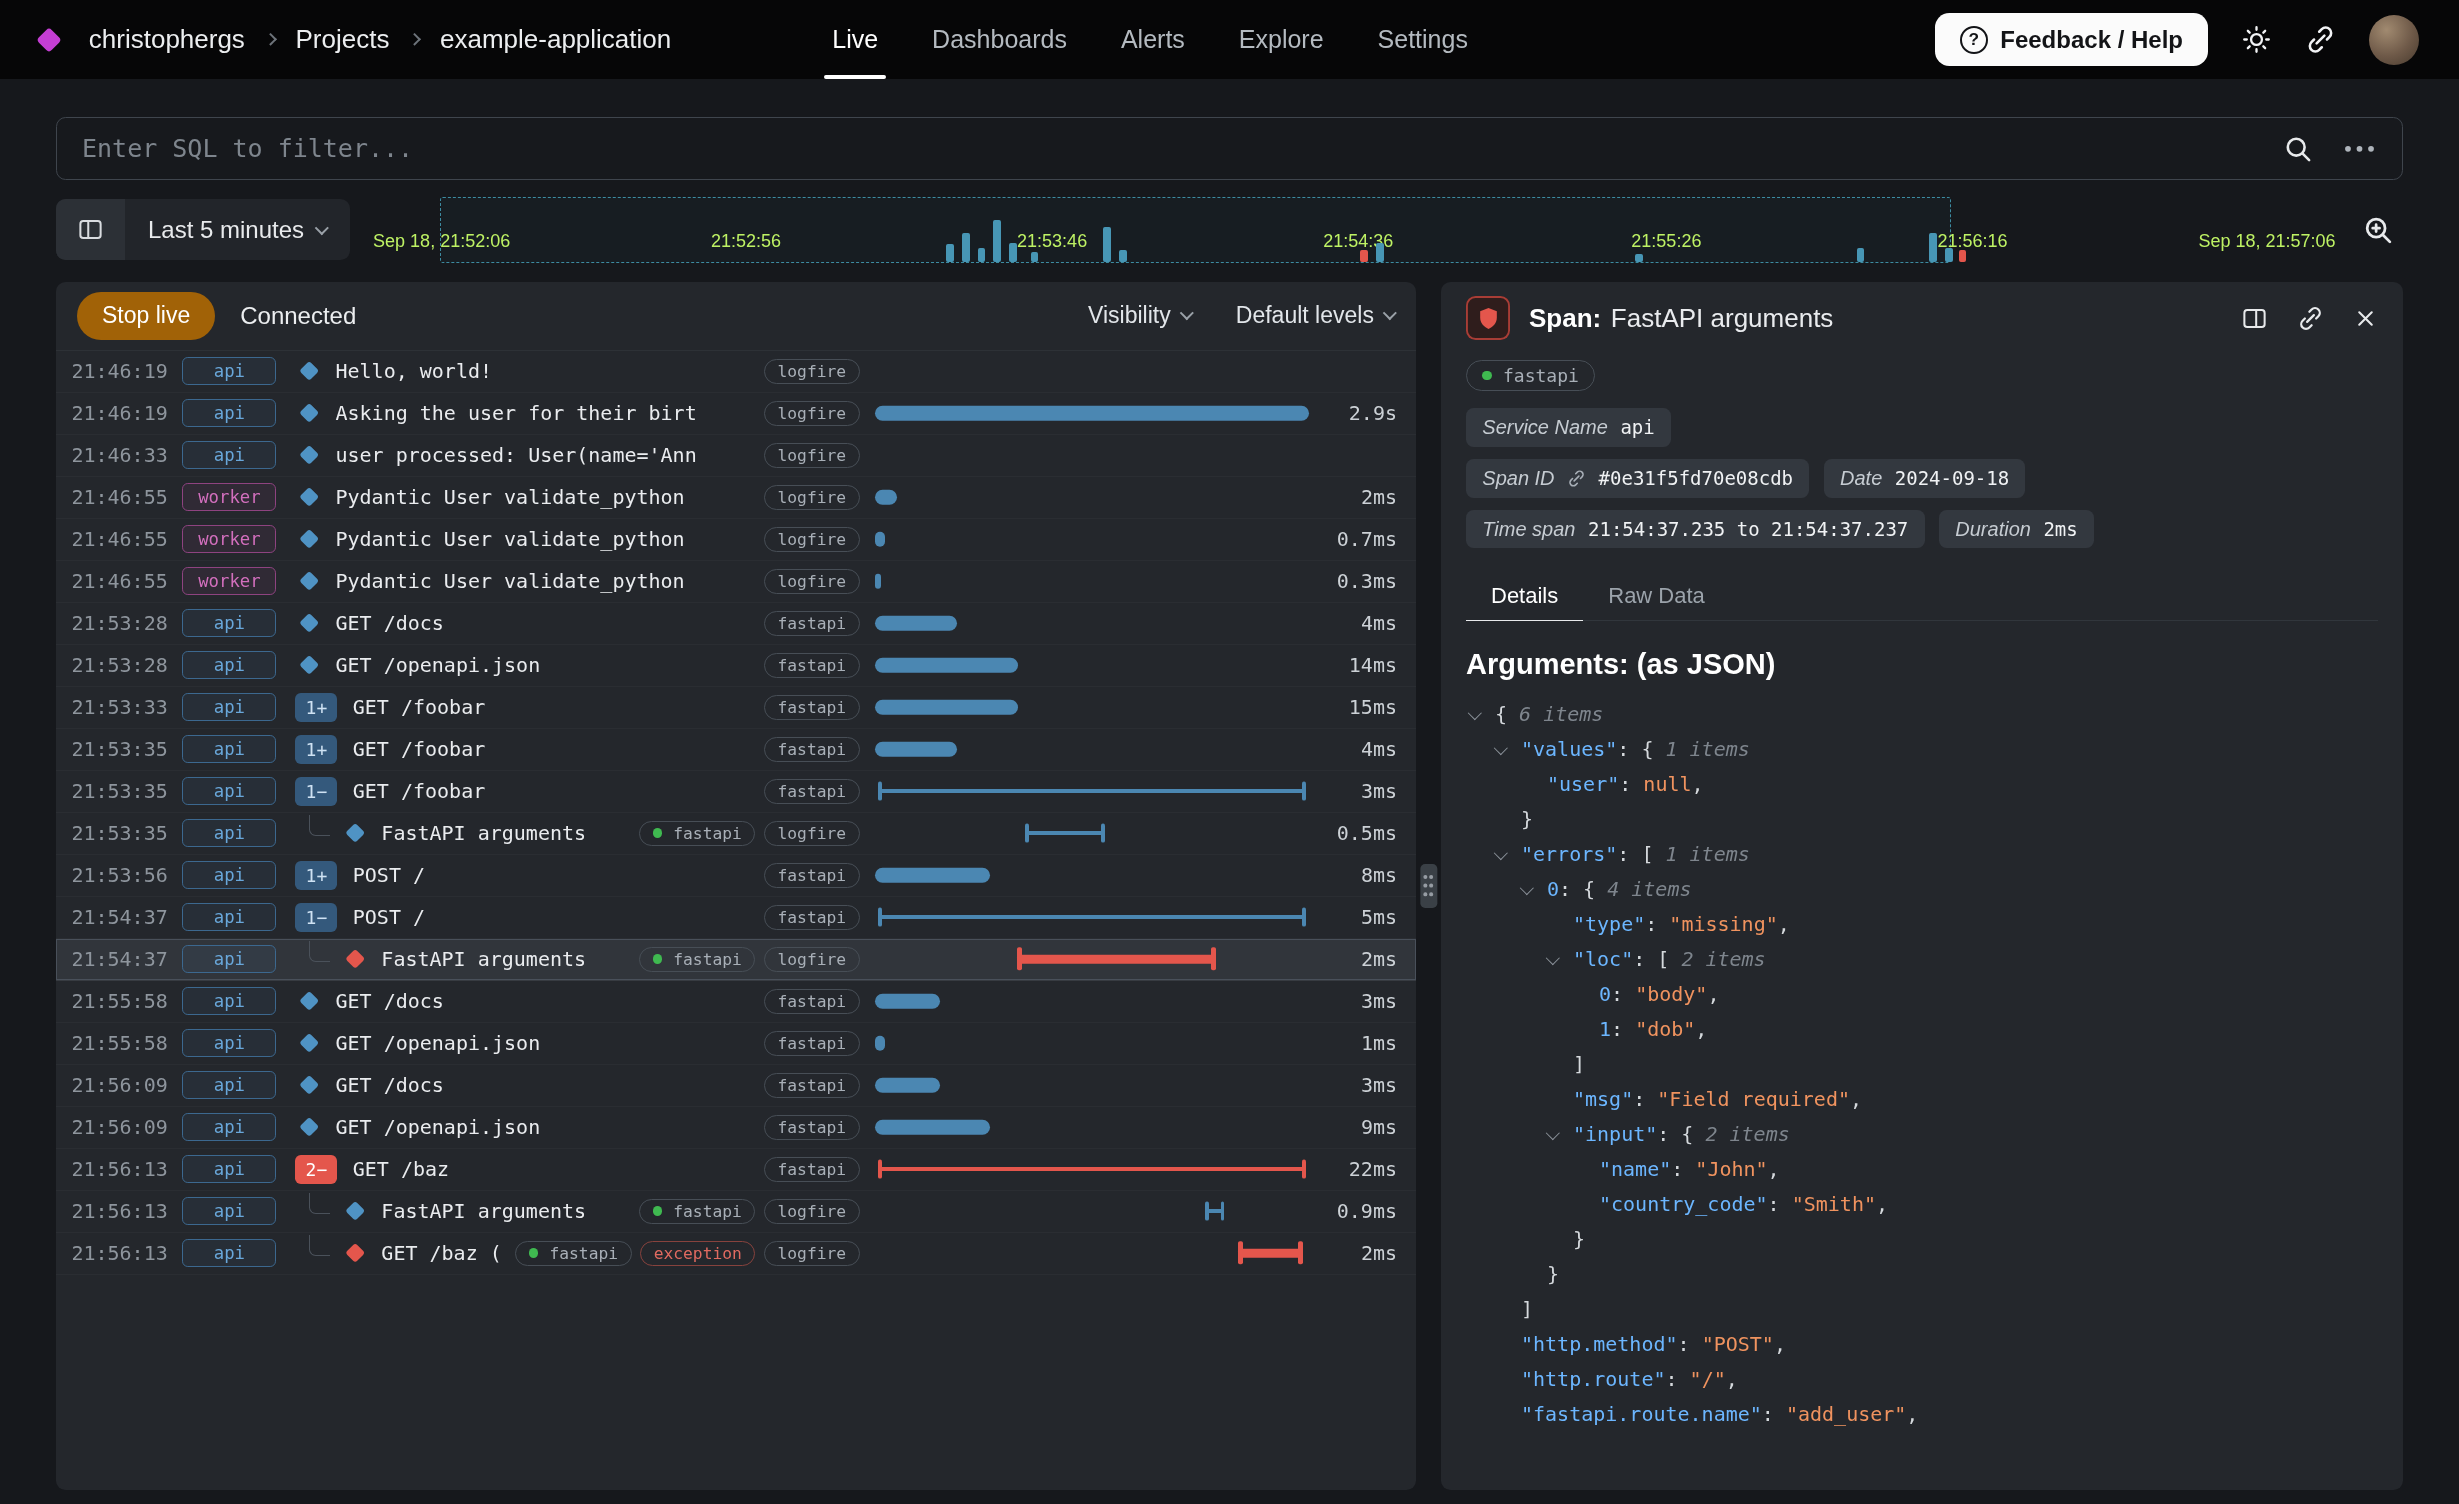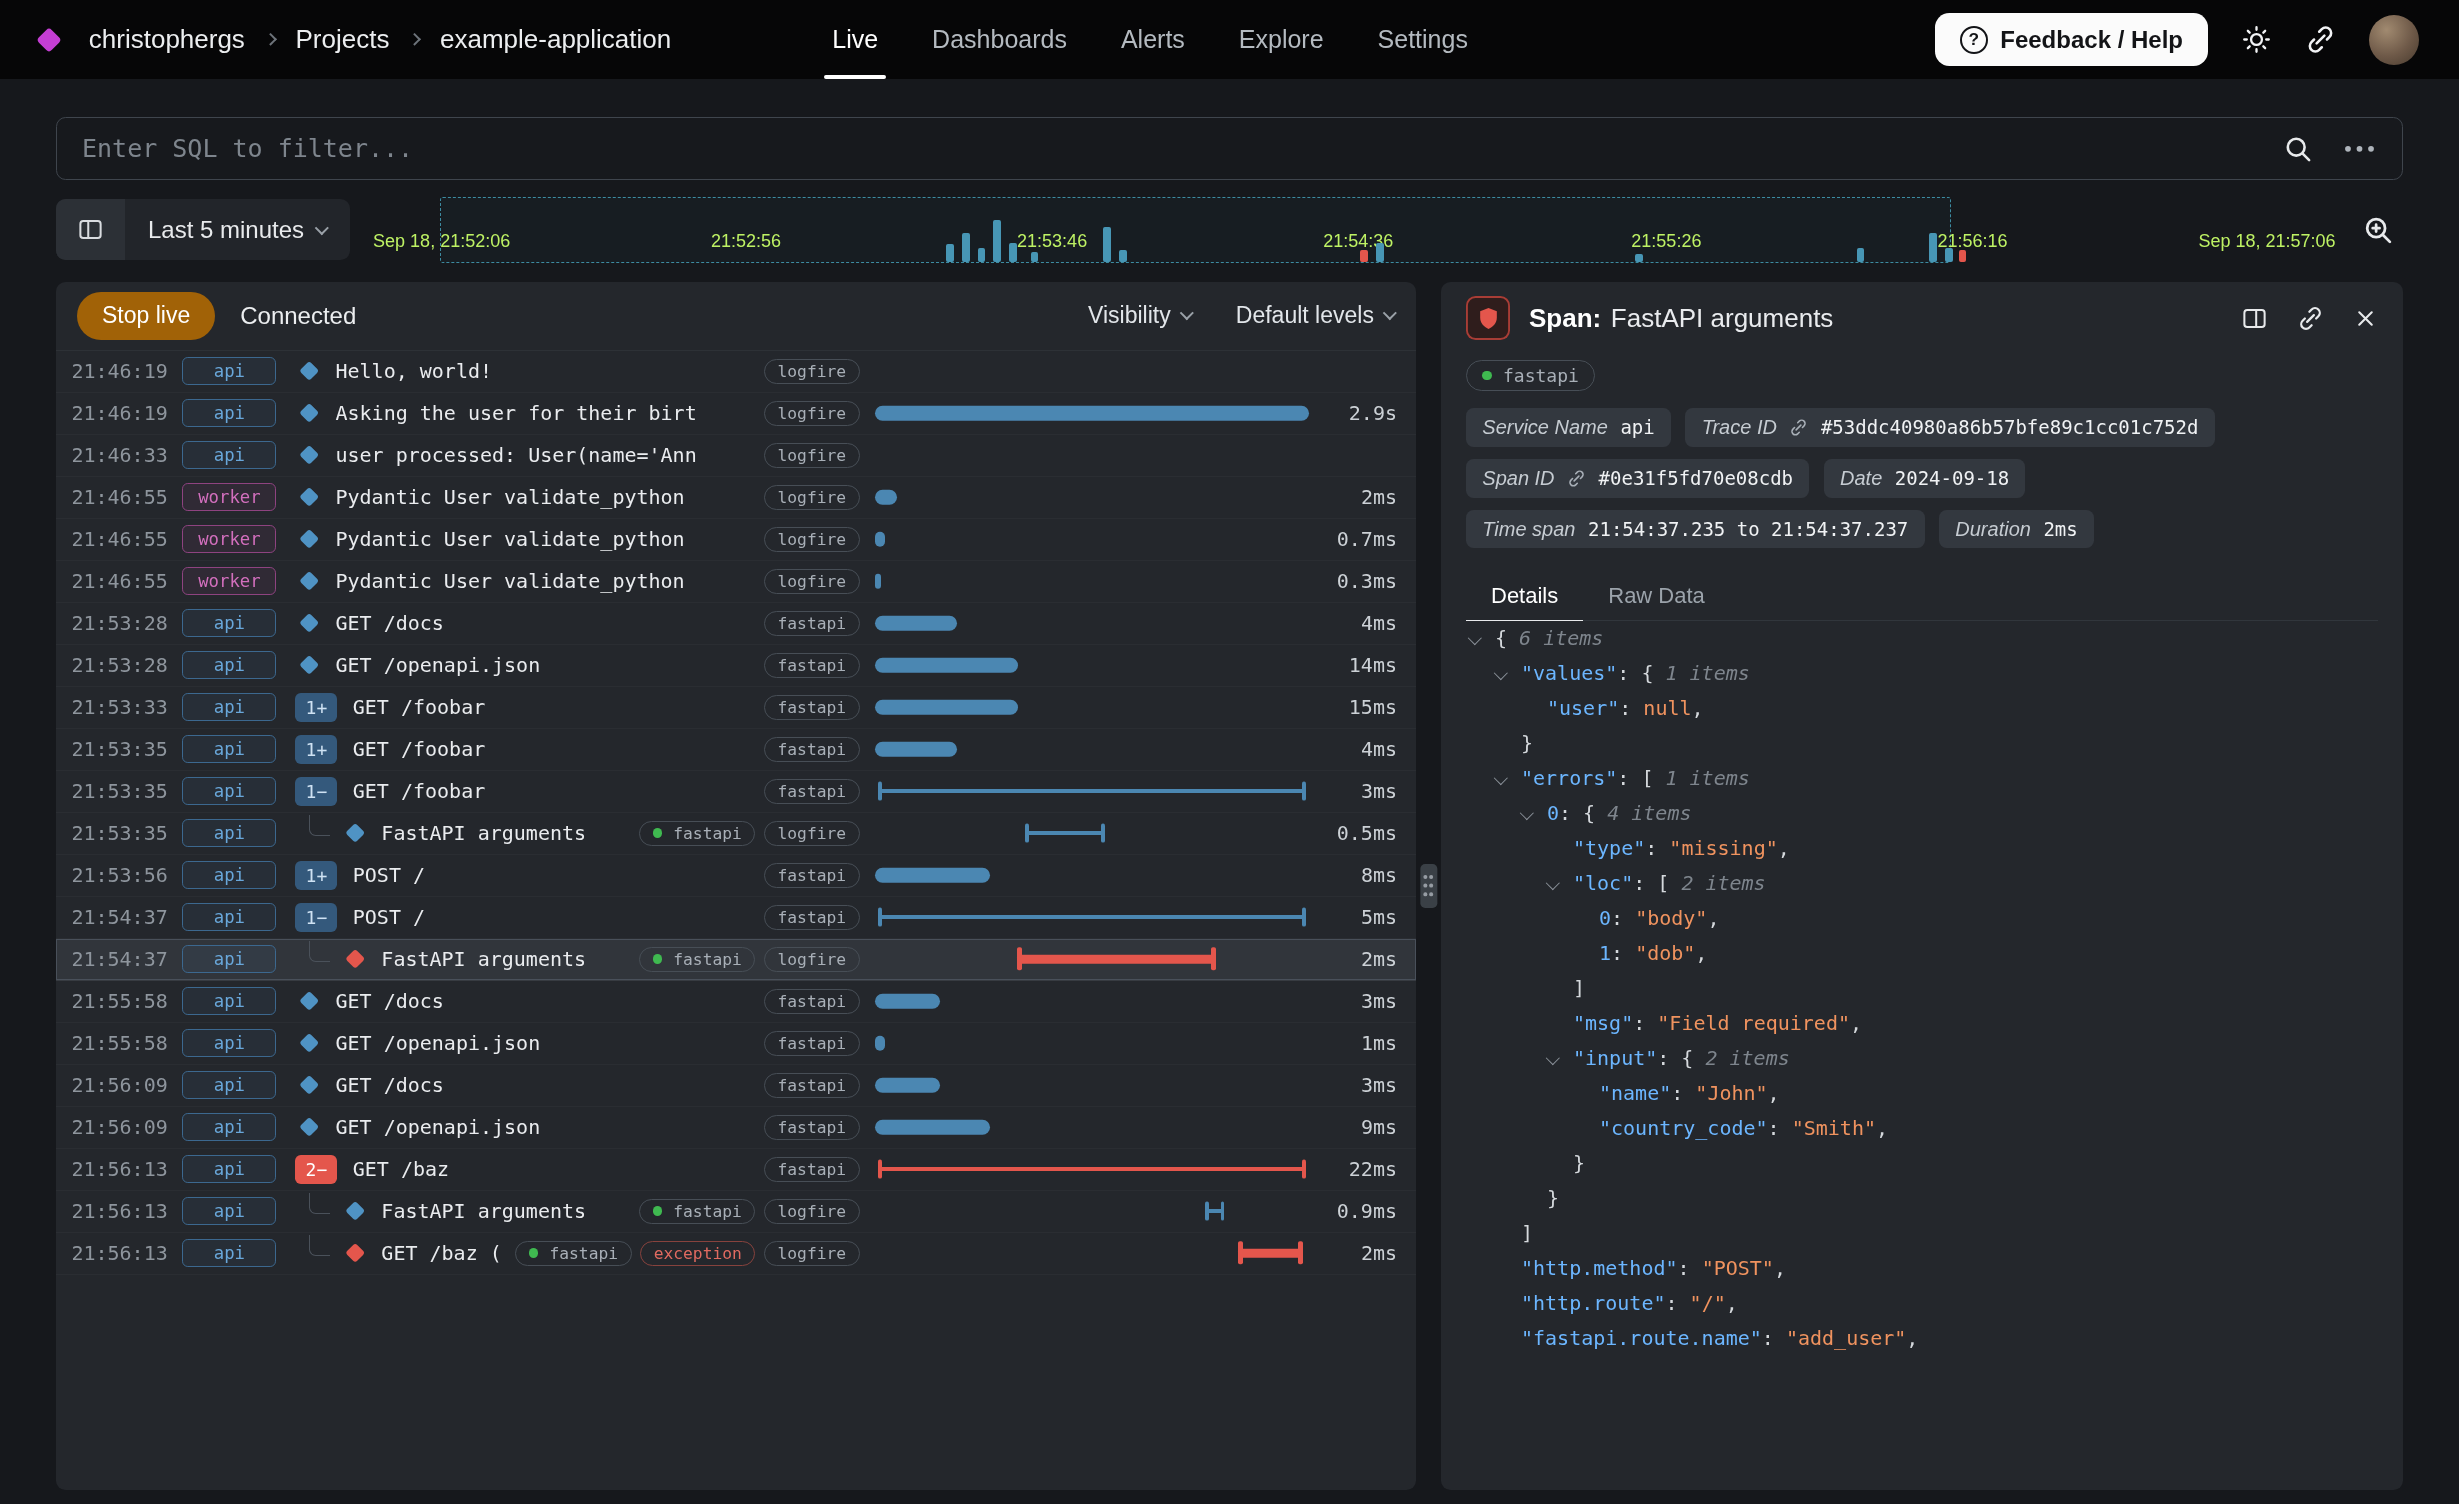--- a/index.html
+++ b/index.html
@@ -630,31 +630,20 @@
             <span class="dot"></span>
             <span>fastapi</span>
           </span>
         </div>
         <div class="fields">
             <div class="frow">
               <span class="fchip">
                 <span class="flabel">Service Name</span>
                 <span class="fvalue">api</span>
               </span>
-              <span class="fchip">
-                <span class="flabel">Trace ID</span>
-                <span class="flink">
-                  <svg width="19" height="19" viewBox="0 0 24 24" fill="none" stroke="currentColor" stroke-width="2" stroke-linecap="round">
-                    <path d="M9 15l6-6"></path>
-                    <path d="M11 6l2-2a4 4 0 0 1 6 6l-2 2"></path>
-                    <path d="M13 18l-2 2a4 4 0 0 1-6-6l2-2"></path>
-                  </svg>
-                </span>
-                <span class="fvalue">#53ddc40980a86b57bfe89c1cc01c752d</span>
-              </span>
             </div>
             <div class="frow">
               <span class="fchip">
                 <span class="flabel">Span ID</span>
                 <span class="flink">
                   <svg width="19" height="19" viewBox="0 0 24 24" fill="none" stroke="currentColor" stroke-width="2" stroke-linecap="round">
                     <path d="M9 15l6-6"></path>
                     <path d="M11 6l2-2a4 4 0 0 1 6 6l-2 2"></path>
                     <path d="M13 18l-2 2a4 4 0 0 1-6-6l2-2"></path>
                   </svg>
@@ -674,20 +663,21 @@
               <span class="fchip">
                 <span class="flabel">Duration</span>
                 <span class="fvalue">2ms</span>
               </span>
             </div>
           </div>
         <div class="dtabs">
             <div class="dtab active">Details</div>
             <div class="dtab">Raw Data</div>
           </div>
+        <h2 class="sect-title">Arguments: (as JSON)</h2>
         <div class="jtree mono">
             <div class="jline" style="padding-left: 29px;"><span class="j-a"></span><span class="j-p">{ </span><span class="j-i">6 items</span></div>
             <div class="jline" style="padding-left: 55px;"><span class="j-a"></span><span class="j-k">"values"</span><span class="j-p">: { </span><span class="j-i">1 items</span></div>
             <div class="jline" style="padding-left: 81px;"><span class="j-k">"user"</span><span class="j-p">: </span><span class="j-s">null</span><span class="j-p">,</span></div>
             <div class="jline" style="padding-left: 55px;"><span class="j-p">}</span></div>
             <div class="jline" style="padding-left: 55px;"><span class="j-a"></span><span class="j-k">"errors"</span><span class="j-p">: [ </span><span class="j-i">1 items</span></div>
             <div class="jline" style="padding-left: 81px;"><span class="j-a"></span><span class="j-k">0</span><span class="j-p">: { </span><span class="j-i">4 items</span></div>
             <div class="jline" style="padding-left: 107px;"><span class="j-k">"type"</span><span class="j-p">: </span><span class="j-s">"missing"</span><span class="j-p">,</span></div>
             <div class="jline" style="padding-left: 107px;"><span class="j-a"></span><span class="j-k">"loc"</span><span class="j-p">: [ </span><span class="j-i">2 items</span></div>
             <div class="jline" style="padding-left: 133px;"><span class="j-k">0</span><span class="j-p">: </span><span class="j-s">"body"</span><span class="j-p">,</span></div>

